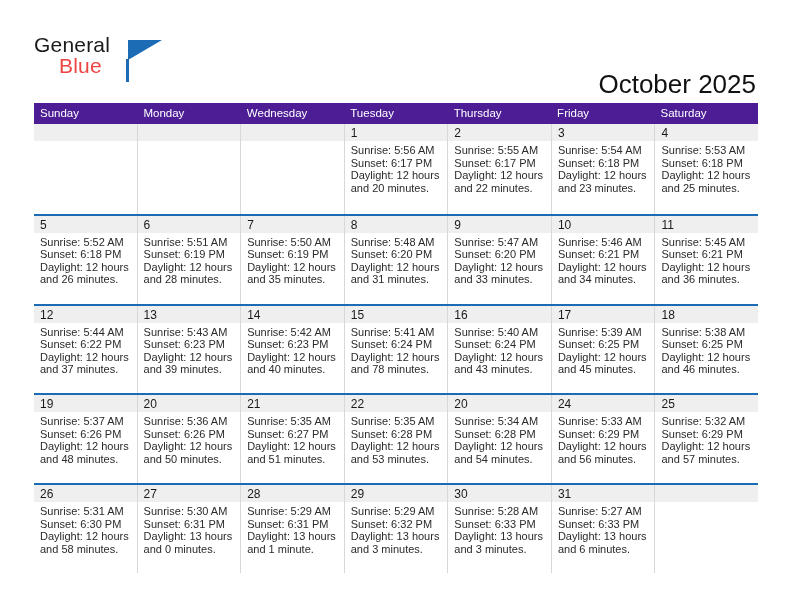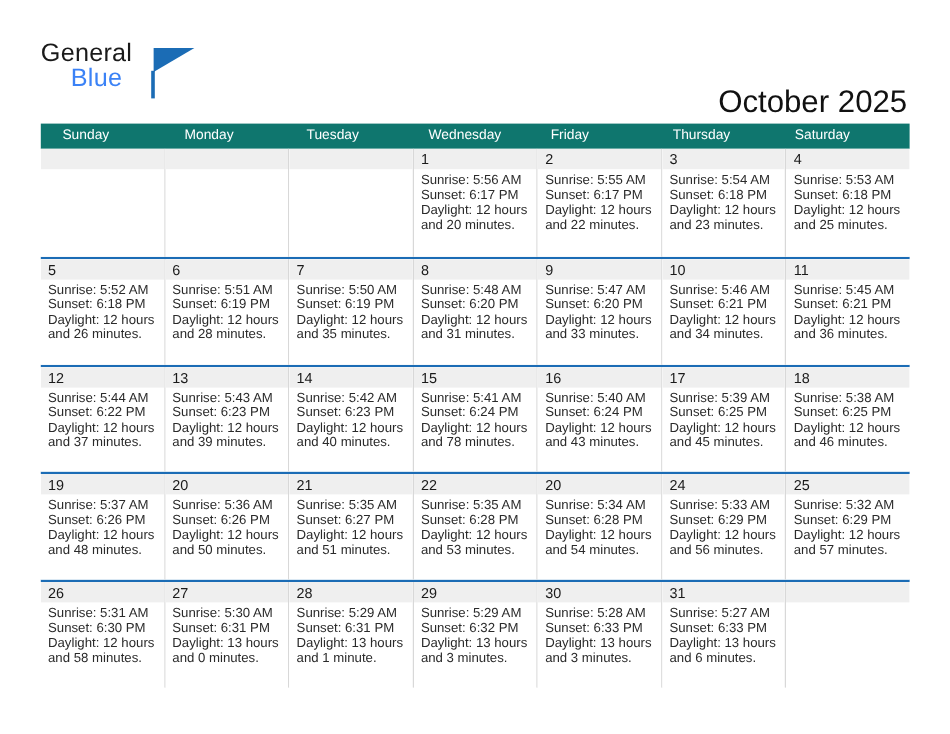--- a/index.html
+++ b/index.html
@@ -44,21 +44,21 @@
     letter-spacing: 0.2px;
     color: #1a1a1a;
     font-family: "Liberation Sans", sans-serif;
   }
   .logo-blue {
     position: absolute;
     left: 25px;
     top: 21px;
     font-size: 21px;
     letter-spacing: 0.2px;
-    color: #3b82f6;
+    color: #ef4444;
     font-family: "Liberation Sans", sans-serif;
   }
   .logo-tri {
     position: absolute;
     left: 94px;
     top: 7px;
     width: 0;
     height: 0;
     border-left: 34px solid #1b6cb5;
     border-bottom: 20px solid transparent;
@@ -95,23 +95,22 @@
 
   
   .calendar {
     position: absolute;
     left: 34px;
     top: 103px;
     width: 724px;
   }
   .weekday-row {
     display: flex;
-    background: #0f766e;
+    background: #4c1d95;
     height: 21px;
-    padding-left: 12px;
   }
   .weekday {
     flex: 1 1 0;
     color: #ffffff;
     font-size: 11.5px;
     line-height: 21px;
     padding-left: 6px;
     box-sizing: border-box;
     white-space: nowrap;
   }
@@ -175,24 +174,24 @@
       <div class="cal-title">October 2025</div>
       <div class="cal-subtitle">Timbo, Santa Catarina, Brazil</div>
     </div>
 
   </div>
 
   <div class="calendar">
     <div class="weekday-row">
         <div class="weekday">Sunday</div>
         <div class="weekday">Monday</div>
+        <div class="weekday">Wednesday</div>
         <div class="weekday">Tuesday</div>
-        <div class="weekday">Wednesday</div>
+        <div class="weekday">Thursday</div>
         <div class="weekday">Friday</div>
-        <div class="weekday">Thursday</div>
         <div class="weekday">Saturday</div>
       </div>
     <div id="weeks-container">
         <div class="week-row first">
           <div class="day-cell empty">
             <div class="day-band"></div>
             <div class="day-num"></div>
           </div>
           <div class="day-cell empty">
             <div class="day-band"></div>

